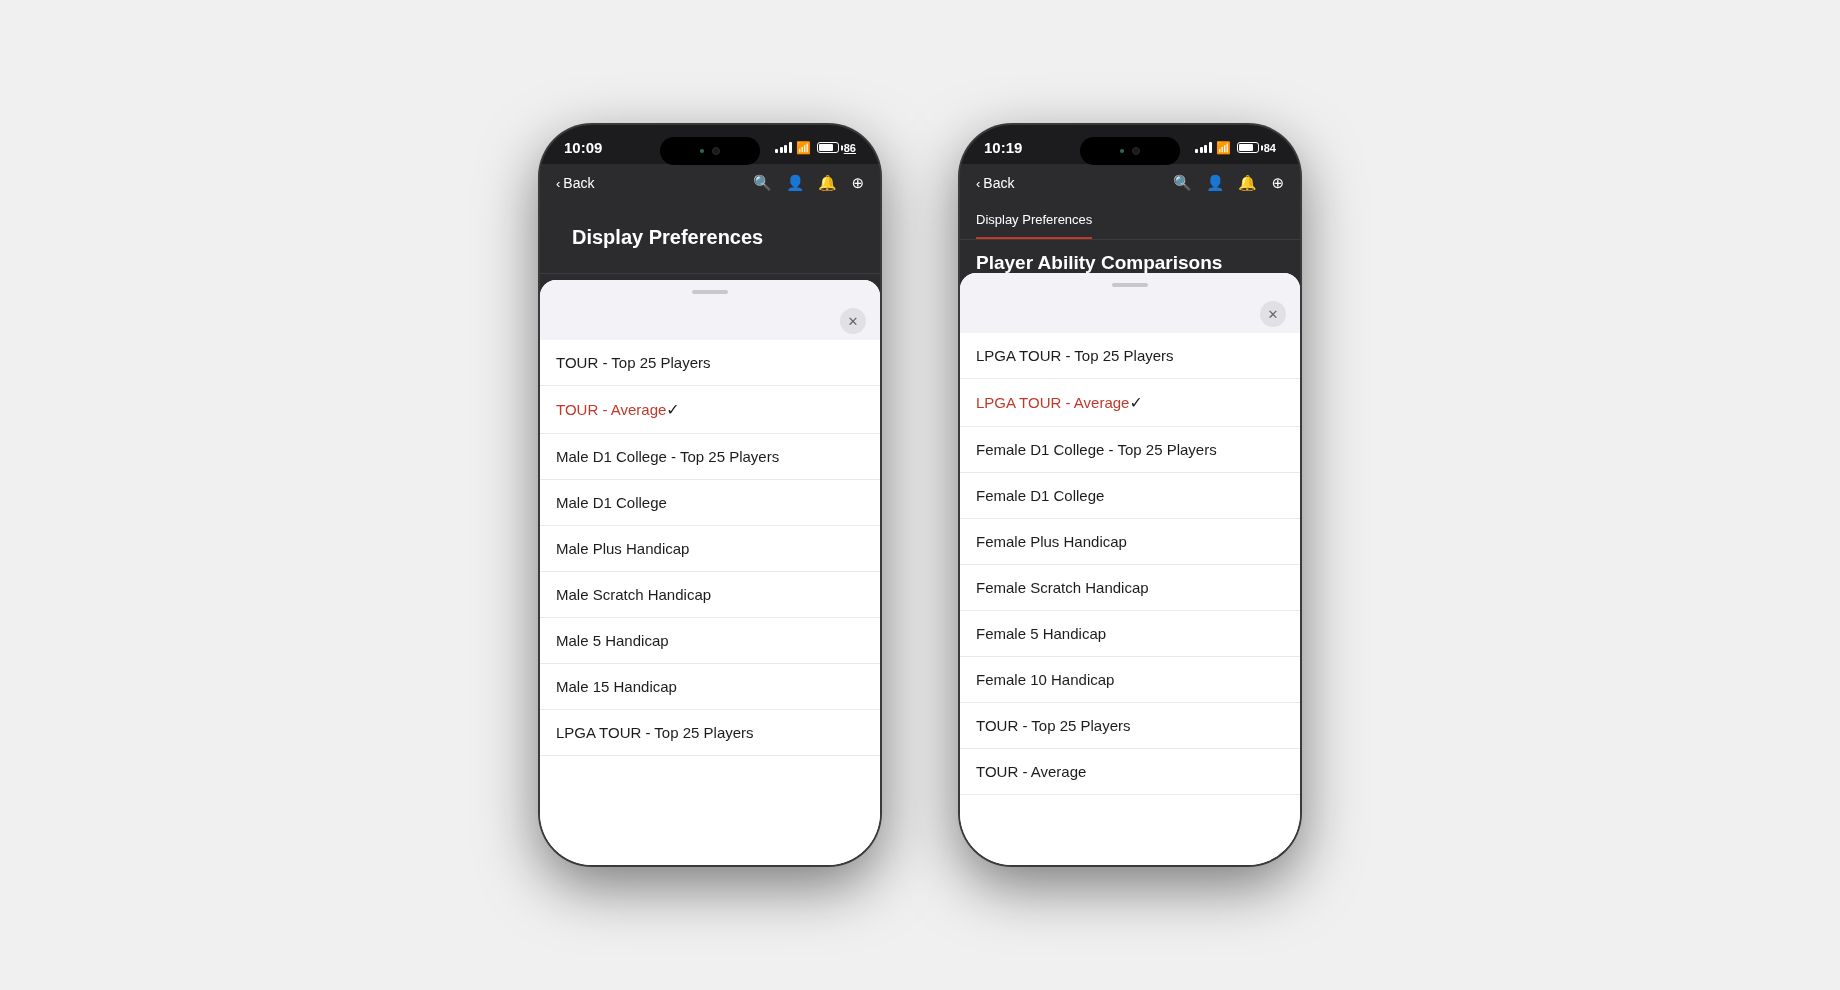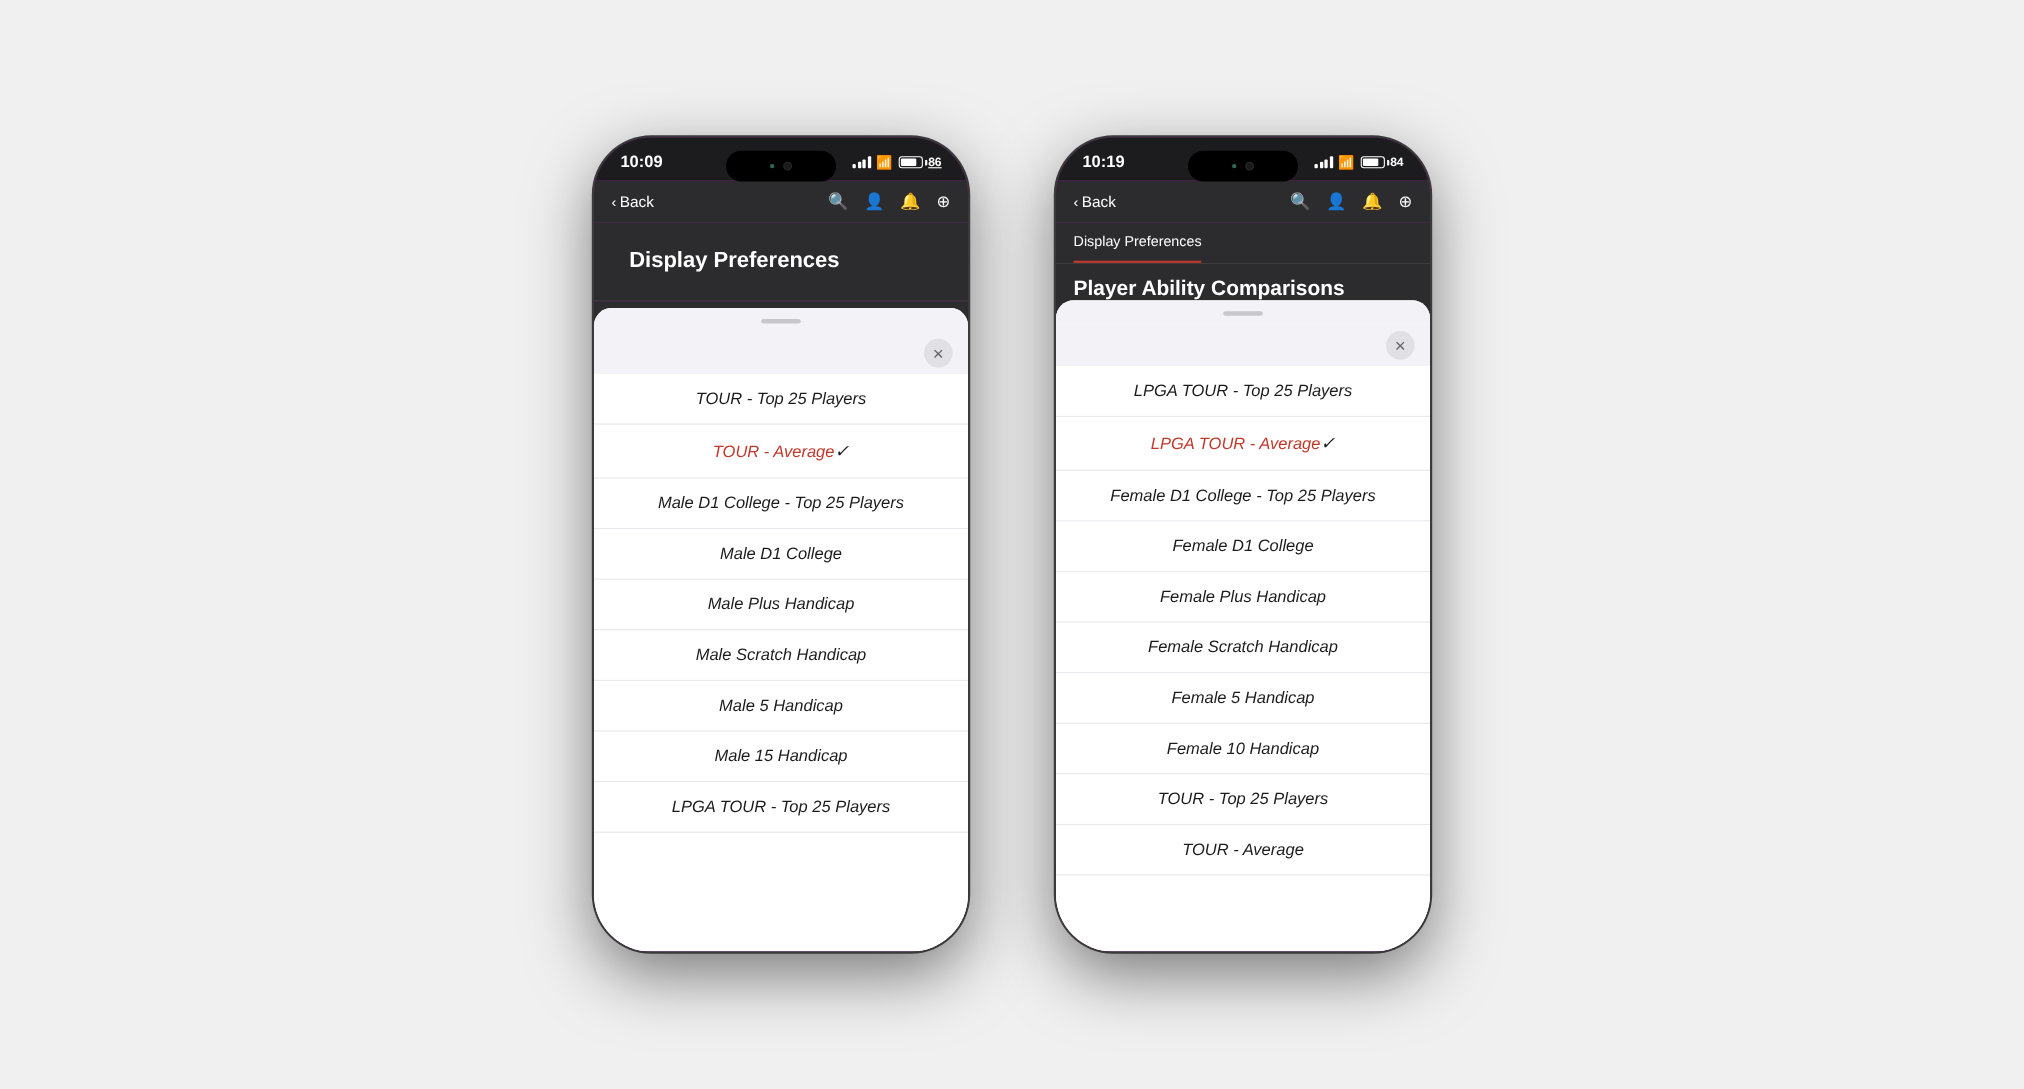--- a/index.html
+++ b/index.html
@@ -52,21 +52,21 @@
       background: #2a2a2a;
       border-radius: 0 3px 3px 0;
     }
 
     .phone-screen {
       position: absolute;
       top: 0;
       left: 0;
       right: 0;
       bottom: 0;
-      background: #a21caf;
+      background: #404040;
       border-radius: 32px;
       overflow: hidden;
     }
 
     
     .status-bar {
       display: flex;
       justify-content: space-between;
       align-items: center;
       padding: 14px 24px 8px;
@@ -281,25 +281,24 @@
     .list-container {
       background: white;
       overflow-y: auto;
       height: calc(100% - 60px);
     }
 
     .list-item {
       padding: 14px 16px;
       border-bottom: 0.5px solid #e8e8ed;
       display: flex;
-      justify-content: center;
+      justify-content: flex-start;
       align-items: center;
       font-size: 15px;
       color: #1c1c1e;
-      font-style: italic;
     }
 
     .list-item.selected {
       color: #c0392b;
     }
 
     .checkmark {
       color: #1c1c1e;
       font-size: 16px;
       font-weight: 500;

